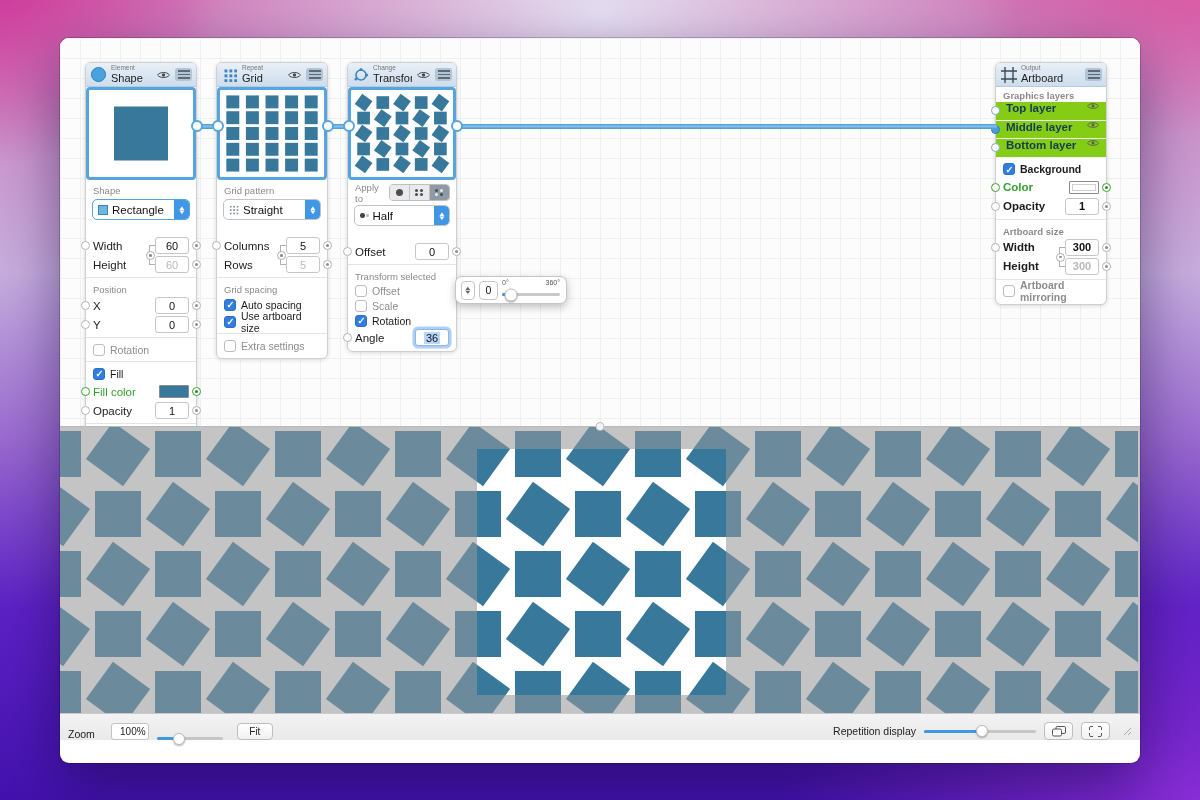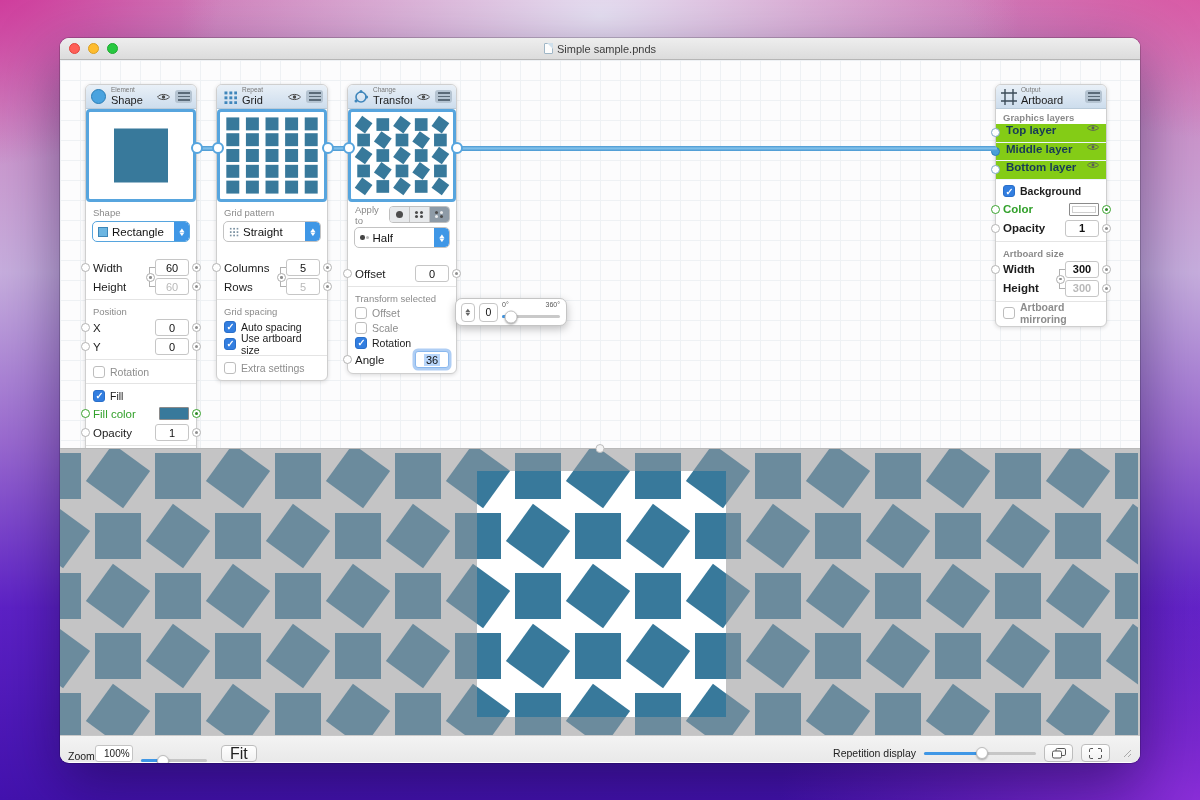--- a/index.html
+++ b/index.html
@@ -139,50 +139,39 @@
     border-radius:50%; background:#fff; border:1px solid #c2c2c2; box-shadow:0 1px 2px rgba(0,0,0,.35); }
   
   .previewarea { position:relative; height:287px; background:#c4c4c5; border-top:1px solid #b9b9b9; }
   .divhandle { position:absolute; left:50%; top:-5px; transform:translateX(-50%); width:9px; height:9px;
     border-radius:50%; background:#f4f4f4; border:1px solid #bdbdbd; z-index:3; }
   .previewarea svg { display:block; }
   
   .statusbar { height:27px; background:linear-gradient(#f3f3f3,#e9e9e9); border-top:1px solid #c9c9c9;
     display:flex; align-items:flex-end; font-size:10.5px; color:#222; padding:0 8px; position:relative; }
   .zoombox { width:38px; height:17px; background:#fff; border:1px solid #c4c4c4; border-radius:3px;
-    display:flex; align-items:center; justify-content:center; font-size:10px; margin:0 8px 0 0;padding-left:6px; }
+    display:flex; align-items:center; justify-content:center; font-size:10px; margin:0 8px 0 16px;padding-left:6px; }
   .slider { position:relative; height:3px; background:#c6c6c6; border-radius:2px; }
   .slider .fill { position:absolute; left:0; height:100%; background:#3f97e6; border-radius:2px; }
   .slider .knob { position:absolute; top:50%; transform:translate(-50%,-50%); width:12px; height:12px;
     border-radius:50%; background:#fff; border:1px solid #bcbcbc; box-shadow:0 1px 2px rgba(0,0,0,.3); }
   .fitbtn { margin-left:14px; width:36px; height:17px; background:linear-gradient(#fff,#f1f1f1);
     border:1px solid #bdbdbd; border-radius:4px; display:flex; align-items:center; justify-content:center;
-    font-size:16px; color:#222; }
+    font-size:10px; color:#222; }
   .sb-right { margin-left:auto; display:flex; align-items:center; gap:8px; }
   .iconbtn { width:29px; height:18px; background:linear-gradient(#fff,#f1f1f1); border:1px solid #bdbdbd;
     border-radius:4px; display:flex; align-items:center; justify-content:center; }
   .grip { width:10px; height:10px; margin-left:4px; }
 </style>
 </head>
 <body>
 
 <div class="desktop">
   <div class="win">
 
-    <div class="titlebar">
-      <div class="traffic">
-        <span class="tl red"></span>
-        <span class="tl yellow"></span>
-        <span class="tl green"></span>
-      </div>
-      <div class="titlewrap">
-        <span class="docicon"></span>
-        <span>Simple sample.pnds</span>
-      </div>
-    </div>
 
     <div class="canvas">
 
       <div class="conn" style="left:139px;top:85.5px;width:21px;"></div>
       <div class="conn" style="left:270px;top:85.5px;width:21px;"></div>
       <div class="conn" style="left:399px;top:85.5px;width:538px;"></div>
       <div class="connport" style="left:131px;top:82px;"></div>
       <div class="connport" style="left:152px;top:82px;"></div>
       <div class="connport" style="left:262px;top:82px;"></div>
       <div class="connport" style="left:283px;top:82px;"></div>

